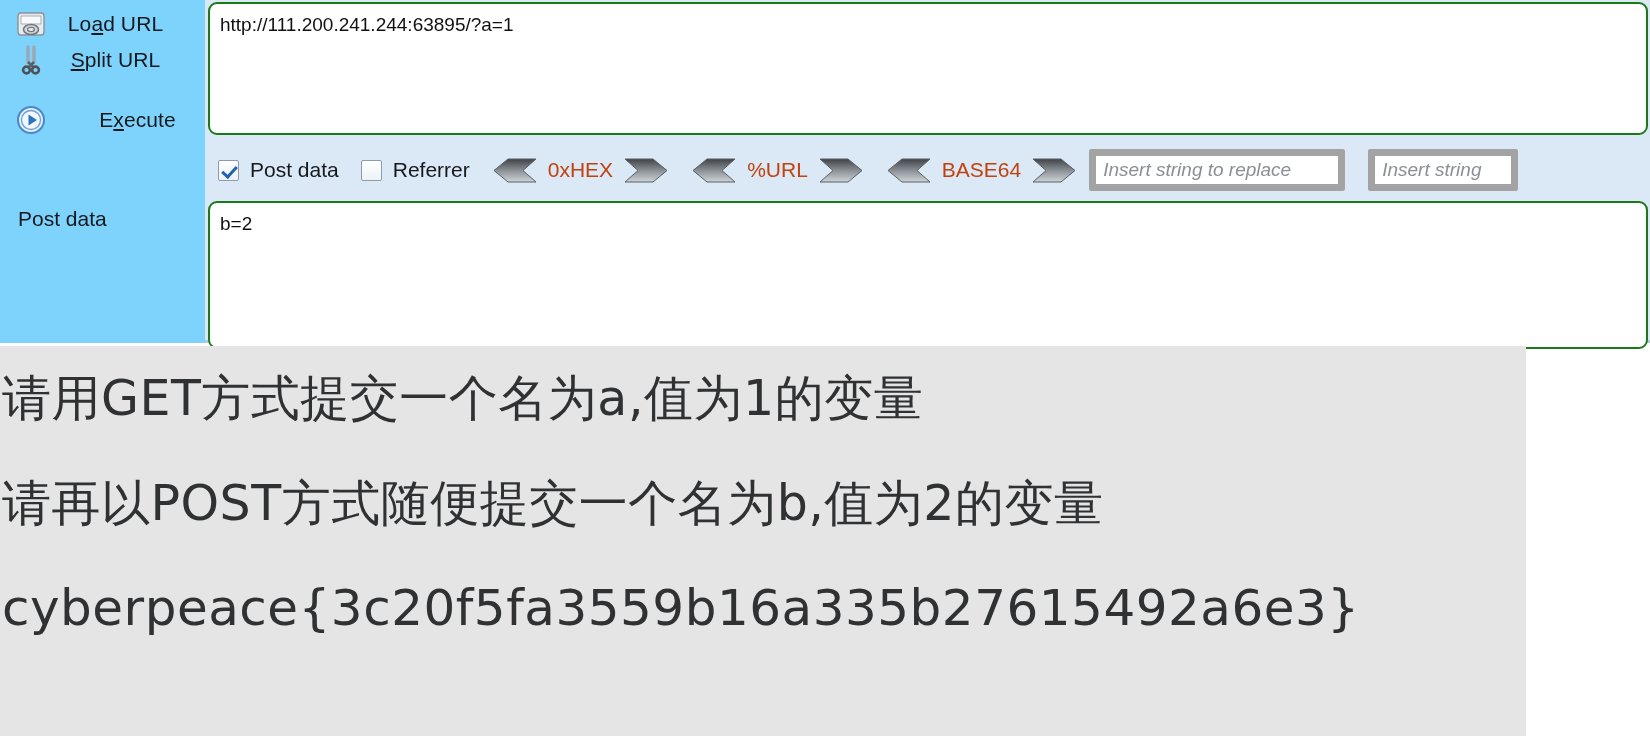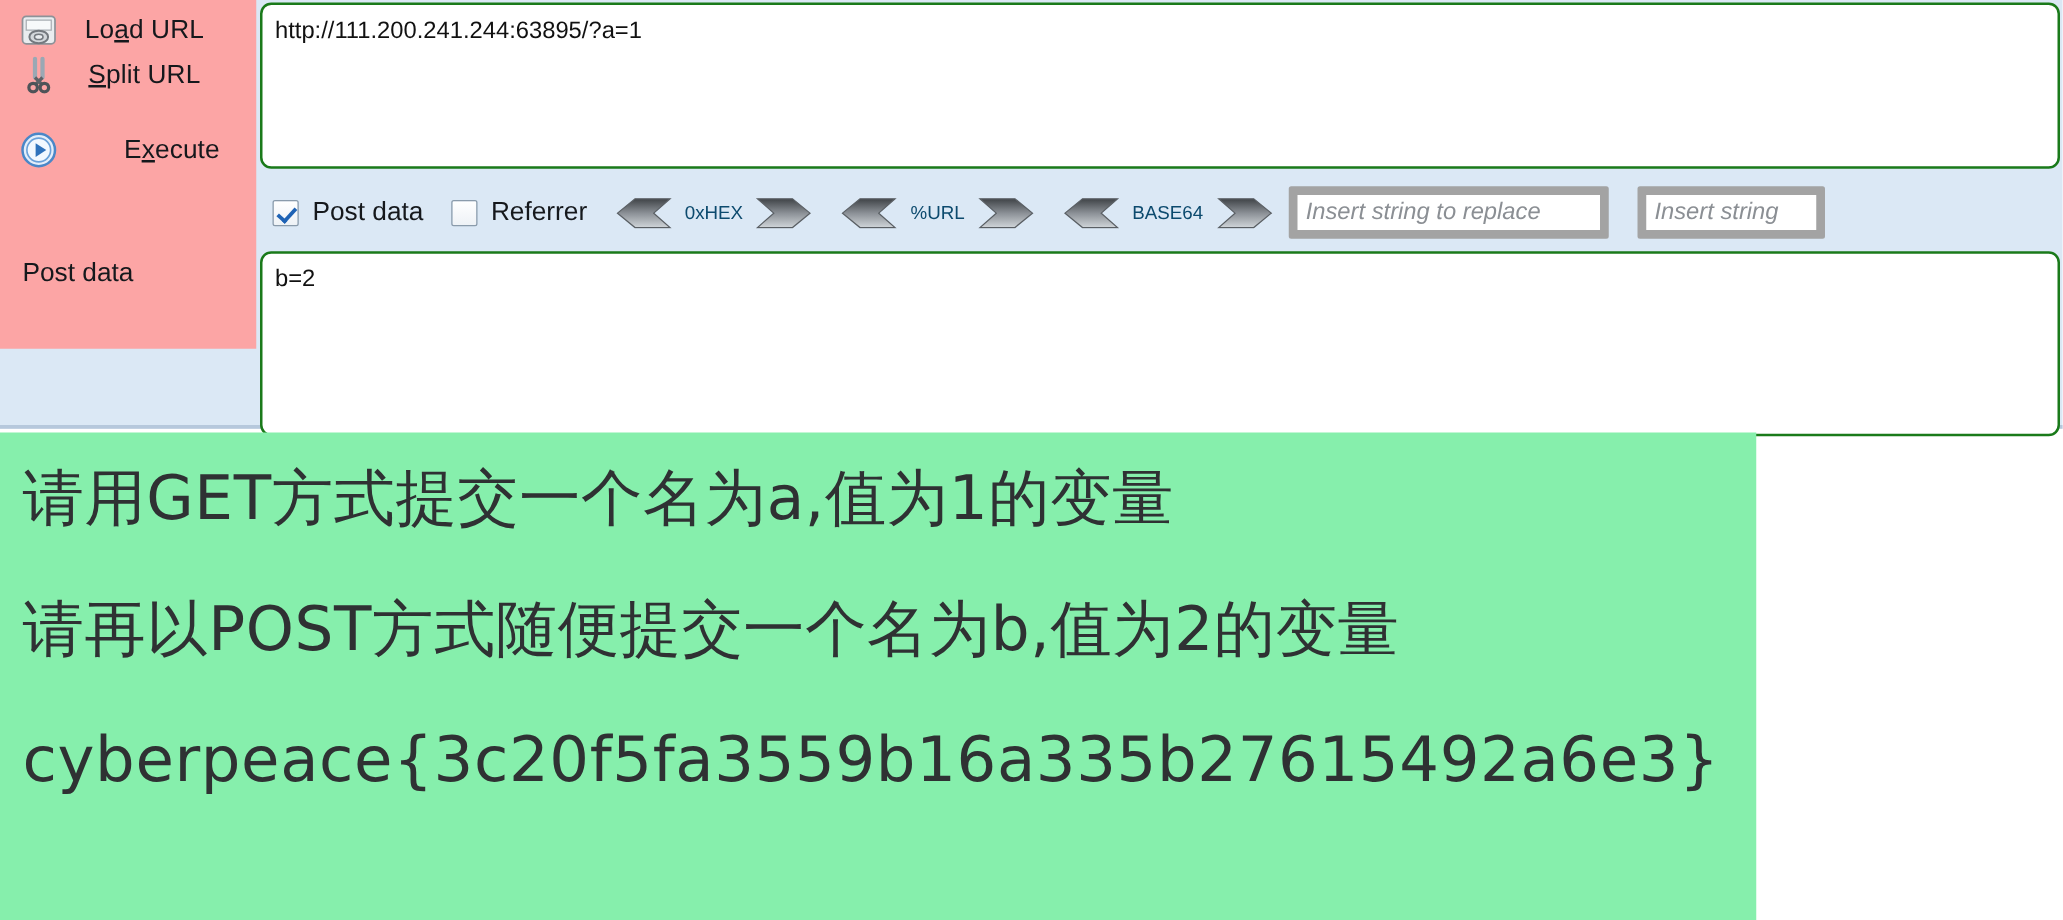--- a/index.html
+++ b/index.html
@@ -17,22 +17,22 @@
     left: 0; top: 0;
     width: 1650px; height: 343px;
     background: #dbe8f5;
     border-bottom: 3px solid #b6c8dc;
   }
 
   
   #actions {
     position: absolute;
     left: 0; top: 0;
-    width: 205px; height: 279px;
-    background: #fca5a5;
+    width: 205px; height: 343px;
+    background: #7dd3fc;
   }
   .action-row {
     position: absolute;
     left: 0;
     width: 205px; height: 48px;
     display: flex;
     align-items: center;
   }
   .action-icon {
     width: 42px;
@@ -124,22 +124,22 @@
     height: 50px;
     margin-left: 22px;
   }
   .chev {
     width: 46px; height: 25px;
     flex: 0 0 46px;
     position: relative;
   }
   .chev svg { display: block; width: 46px; height: 25px; }
   .conv-label {
-    font-size: 15px;
-    color: #0c4a6e;
+    font-size: 21px;
+    color: #c2410c;
     margin: 0 10px;
     white-space: nowrap;
   }
 
   .repl-input {
     height: 42px;
     background: #ffffff;
     border: 7px solid #a3a3a3;
     border-radius: 2px;
     font-size: 19px;
@@ -167,23 +167,23 @@
     font-size: 19px;
     color: #111;
     overflow: hidden;
     line-height: 1.35;
   }
 
   
   #content {
     position: absolute;
     left: 0; top: 346px;
-    width: 1405px; height: 390px;
-    background: #86efac;
-    padding-left: 18px;
+    width: 1526px; height: 390px;
+    background: #e5e5e5;
+    padding-left: 2px;
   }
   .content-line {
     font-size: 49px;
     color: #2f3133;
     line-height: 105px;
     white-space: nowrap;
     font-family: "DejaVu Sans", "Liberation Sans", sans-serif;
     letter-spacing: .5px;
   }
   #flag-line { font-size: 50px; }

